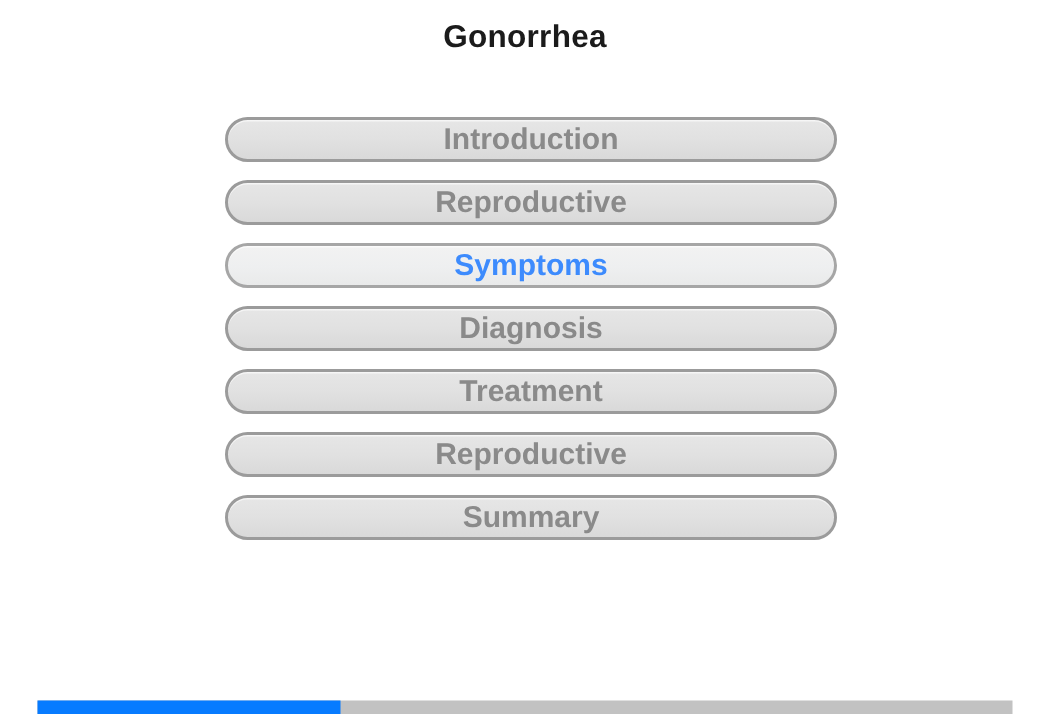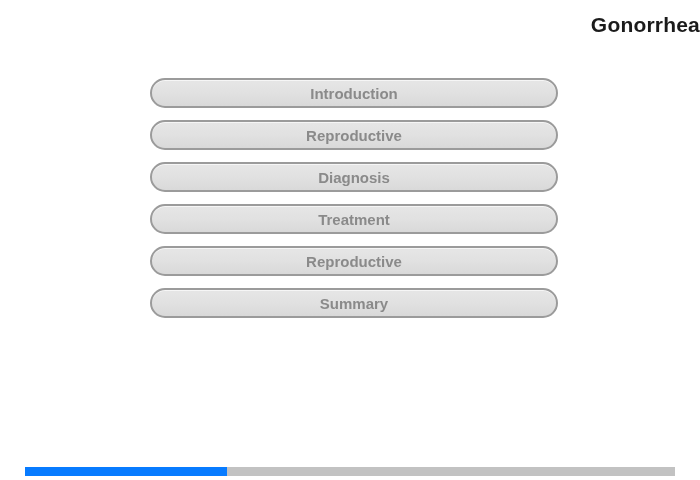--- a/index.html
+++ b/index.html
@@ -16,21 +16,21 @@
   }
 
   .page {
     width: 700px;
     height: 480px;
     position: relative;
     box-sizing: border-box;
   }
 
   .page-title {
-    text-align: right;
+    text-align: center;
     font-size: 21px;
     font-weight: bold;
     color: #1b1b1b;
     letter-spacing: 0.2px;
     margin: 0;
     padding-top: 12px;
     line-height: 26px;
   }
 
   .nav-list {
@@ -51,21 +51,21 @@
     border-radius: 16px;
     background: linear-gradient(to bottom, #e6e6e6 0%, #e1e1e1 50%, #d9d9d9 100%);
     display: flex;
     align-items: center;
     justify-content: center;
     cursor: pointer;
     box-shadow: inset 0 1px 0 rgba(255,255,255,0.65);
   }
 
   .nav-button .nav-label {
-    font-size: 15px;
+    font-size: 20px;
     font-weight: bold;
     color: #8a8a8a;
     line-height: 1;
     user-select: none;
   }
 
   .nav-button.active {
     border-color: #a6a6a6;
     background: linear-gradient(to bottom, #f2f2f2 0%, #eeeff0 55%, #e9eaea 100%);
   }
@@ -95,20 +95,23 @@
 
   <h1 class="page-title">Gonorrhea</h1>
 
   <div class="nav-list">
       <div class="nav-button">
         <span class="nav-label">Introduction</span>
       </div>
       <div class="nav-button">
         <span class="nav-label">Reproductive</span>
       </div>
+      <div class="nav-button active">
+        <span class="nav-label">Symptoms</span>
+      </div>
       <div class="nav-button">
         <span class="nav-label">Diagnosis</span>
       </div>
       <div class="nav-button">
         <span class="nav-label">Treatment</span>
       </div>
       <div class="nav-button">
         <span class="nav-label">Reproductive</span>
       </div>
       <div class="nav-button">

